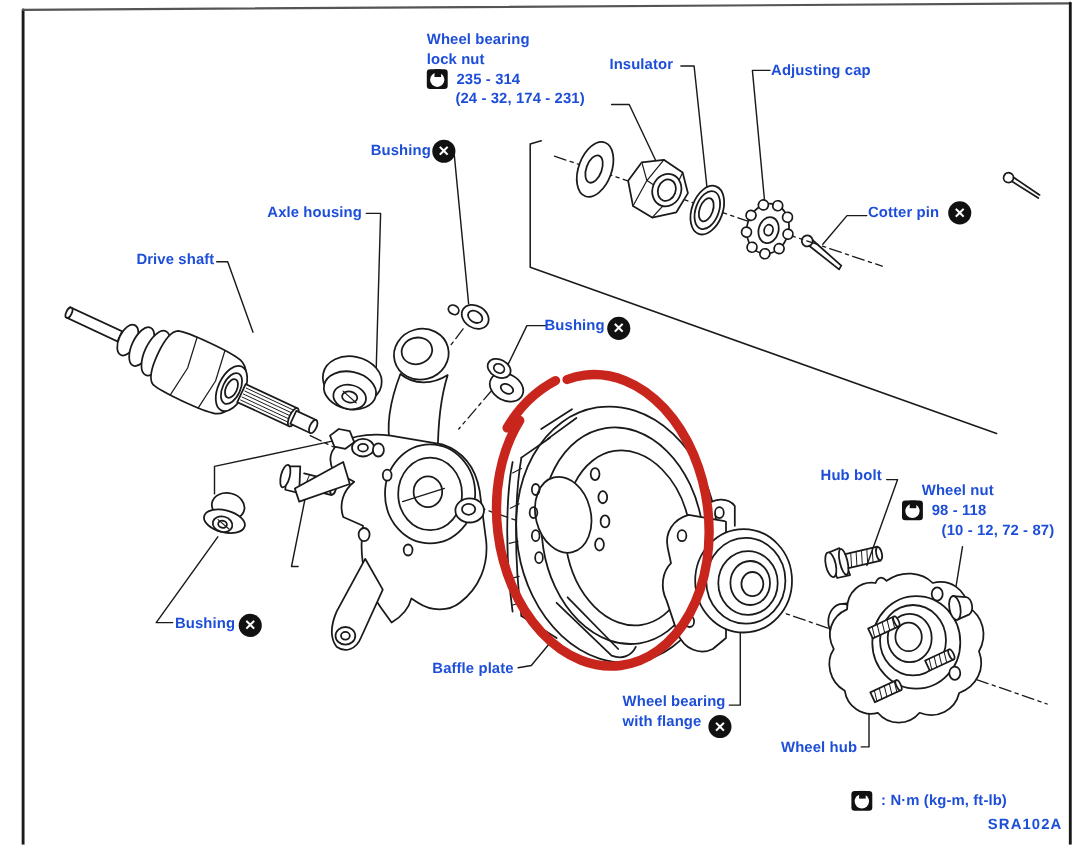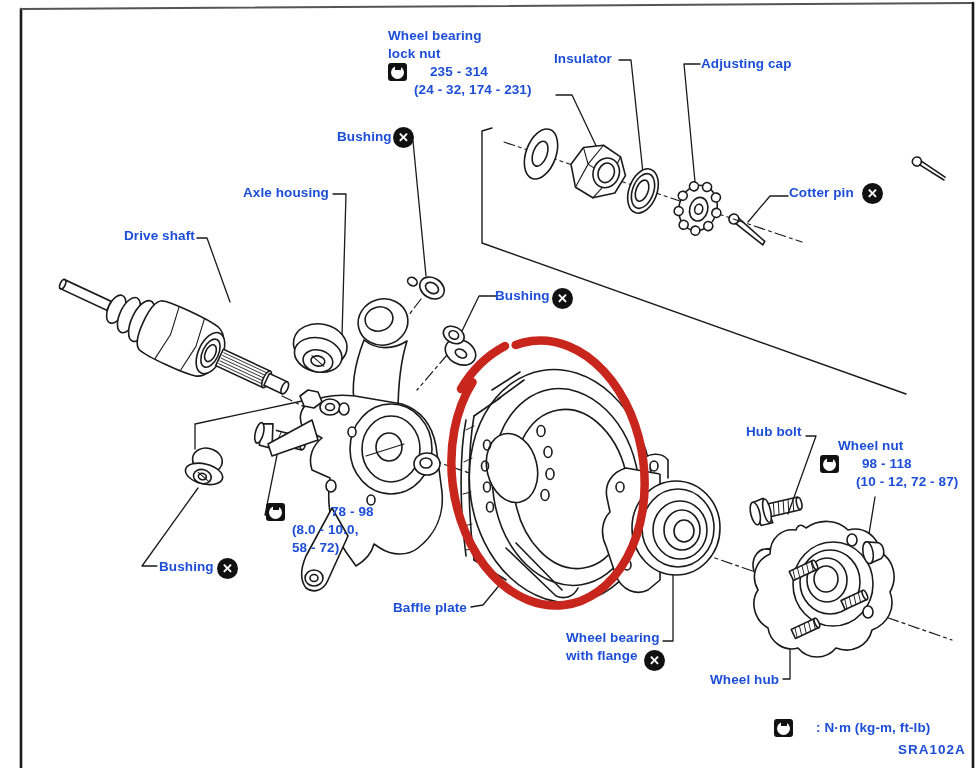--- a/index.html
+++ b/index.html
@@ -1,21 +1,21 @@
 <!DOCTYPE html>
 <html><head>
 <meta charset="utf-8">
 <style>
   html,body{margin:0;padding:0;background:#fff}
   #stage{position:relative;width:980px;height:768px;background:#fff;overflow:hidden;
          font-family:"Liberation Sans",sans-serif}
   #art{position:absolute;left:0;top:0}
   .lbl{position:absolute;font:700 13.5px/18px "Liberation Sans",sans-serif;color:#1d4ed8;
        white-space:nowrap;letter-spacing:.1px}
-  .specrow{display:flex;align-items:center;gap:23px}
+  .specrow{display:flex;align-items:center;gap:8px}
   .indent{margin-left:26px}
   
   .tq{position:relative;display:inline-block;width:19px;height:18px;background:#111;
       border-radius:3px;flex:0 0 auto}
   .tq::before{content:"";position:absolute;left:3px;top:2.5px;width:13px;height:13px;
       background:#fff;border-radius:50%}
   .tq::after{content:"";position:absolute;left:6.5px;top:0;width:6px;height:7px;background:#111}
   
   .nx{position:absolute;width:21px;height:21px;background:#111;border-radius:50%;color:#fff;
       font:700 13px/21px "Liberation Sans",sans-serif;text-align:center}
@@ -297,29 +297,20 @@
   <div class="lbl" style="left:243px;top:184px">Axle housing</div>
 
   <div class="lbl" style="left:124px;top:227px">Drive shaft</div>
 
   <div class="lbl" style="left:789px;top:184px">Cotter pin</div>
   <span class="nx" style="left:862px;top:183px"></span>
 
   <div class="lbl" style="left:495px;top:287px">Bushing</div>
   <span class="nx" style="left:552px;top:288px"></span>
 
-  <div class="lbl" style="left:266px;top:503px">
-    <div class="specrow">
-      <span class="tq"></span>
-      <span></span>
-      <span>78 - 98</span>
-    </div>
-    <div class="indent">(8.0 - 10.0,</div>
-    <div class="indent">58 - 72)</div>
-  </div>
 
   <div class="lbl" style="left:159px;top:558px">Bushing</div>
   <span class="nx" style="left:217px;top:558px"></span>
 
   <div class="lbl" style="left:746px;top:423px">Hub bolt</div>
 
   <div class="lbl" style="left:820px;top:437px">
     <div style="margin-left:18px">Wheel nut</div>
     <div class="specrow">
       <span class="tq"></span>

